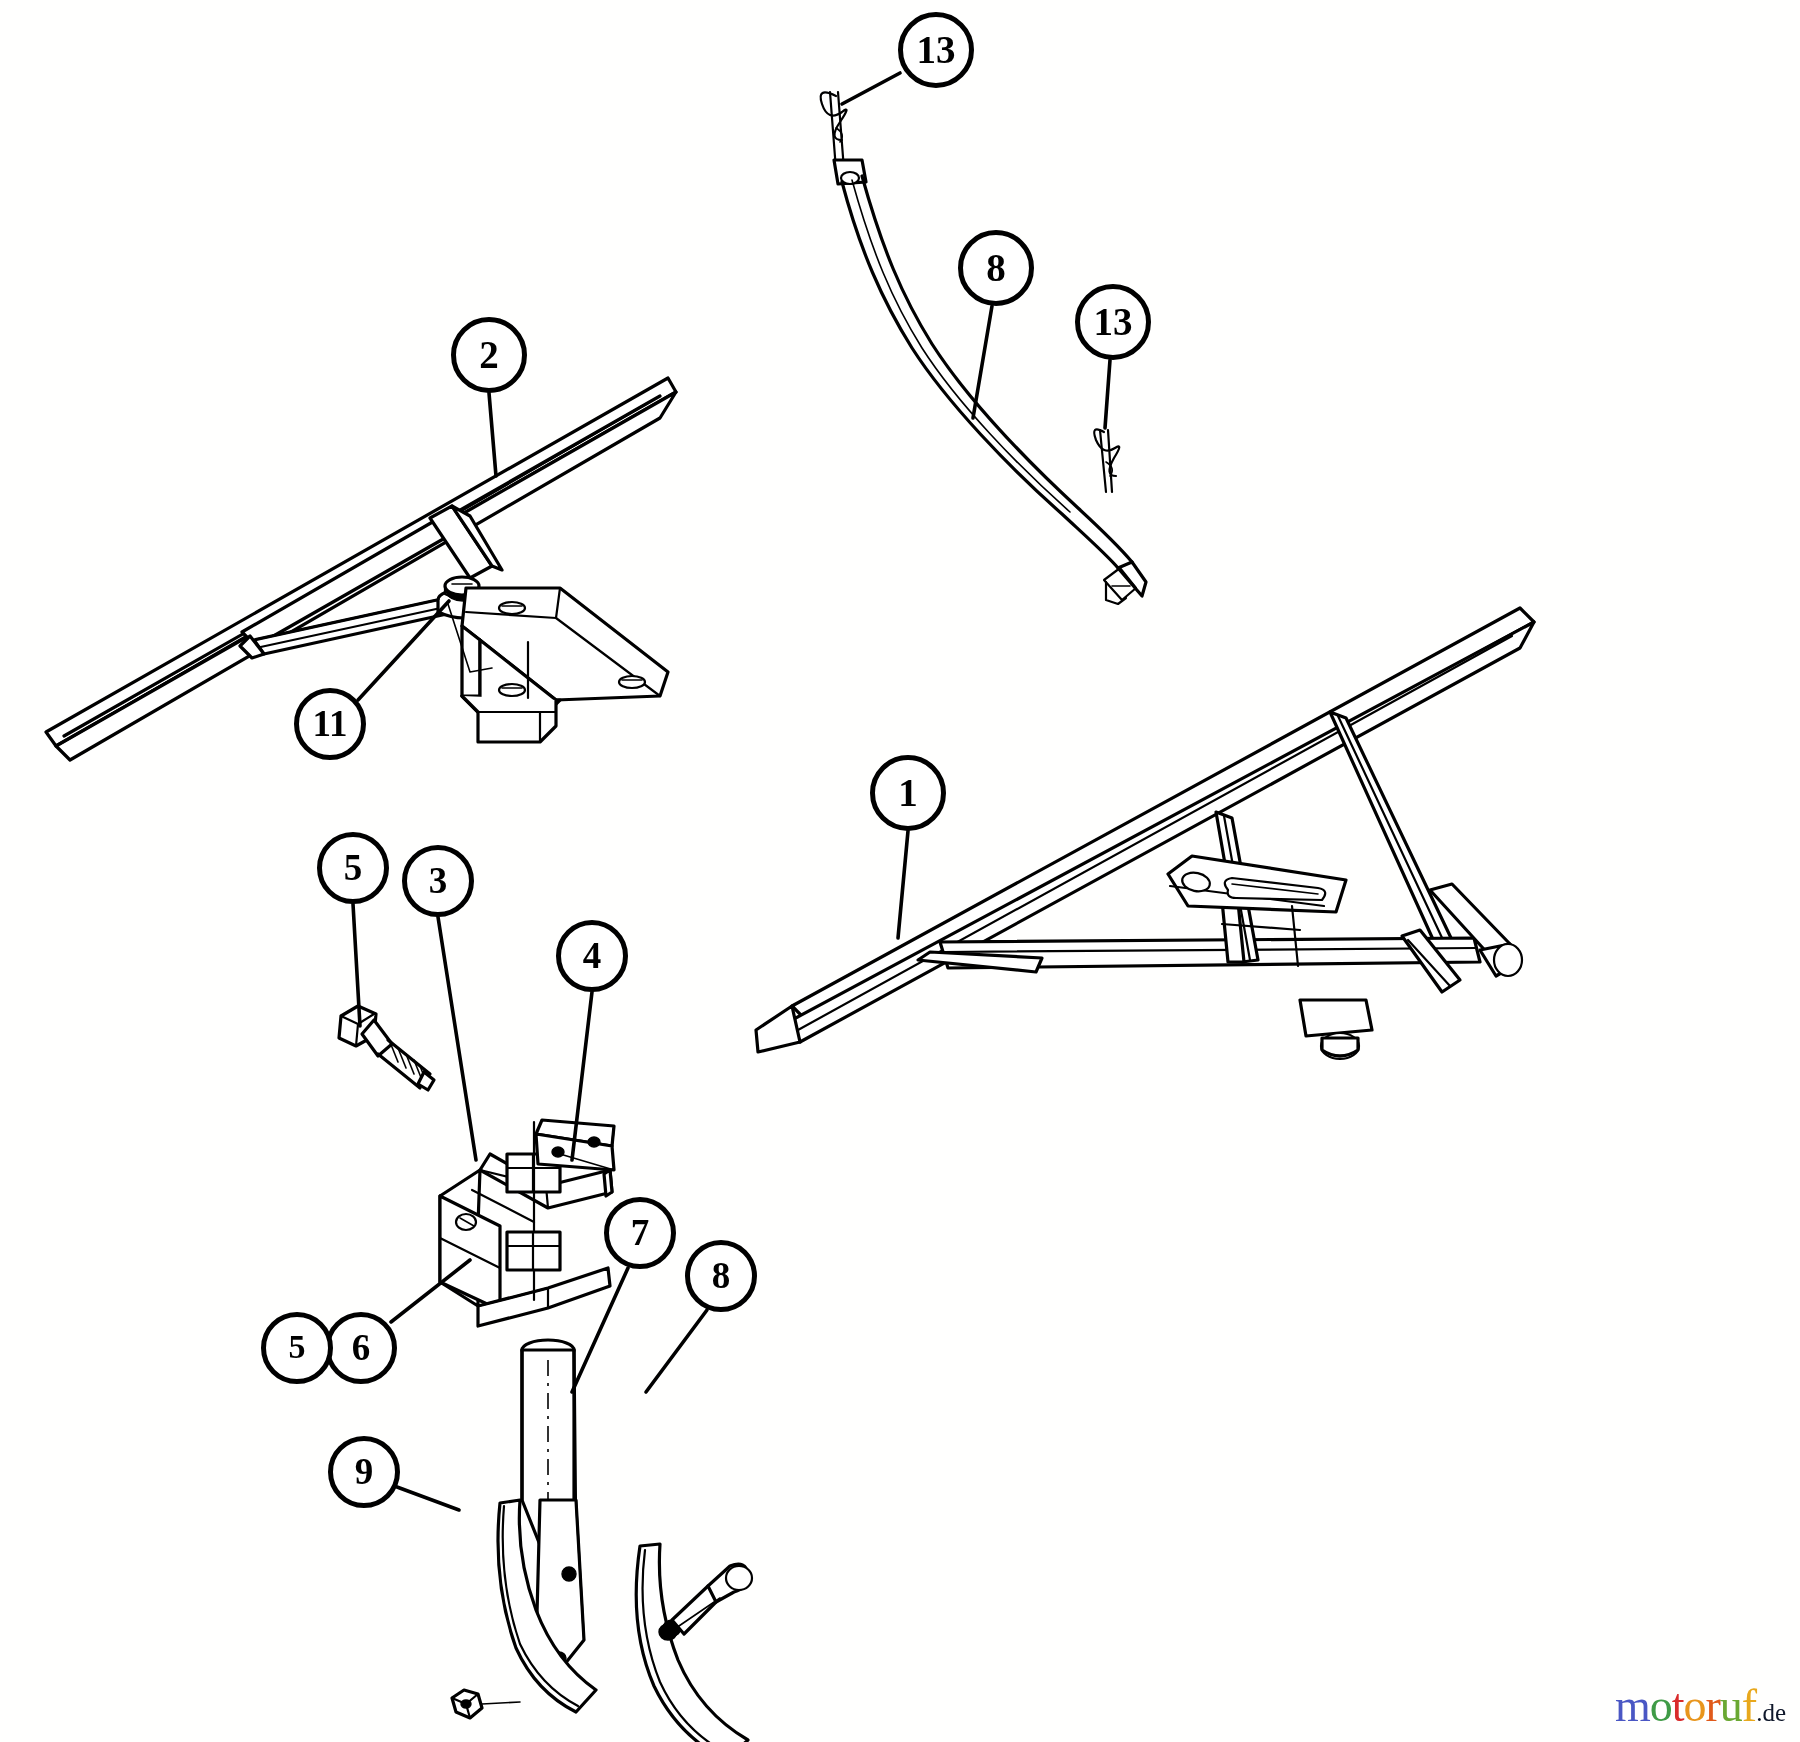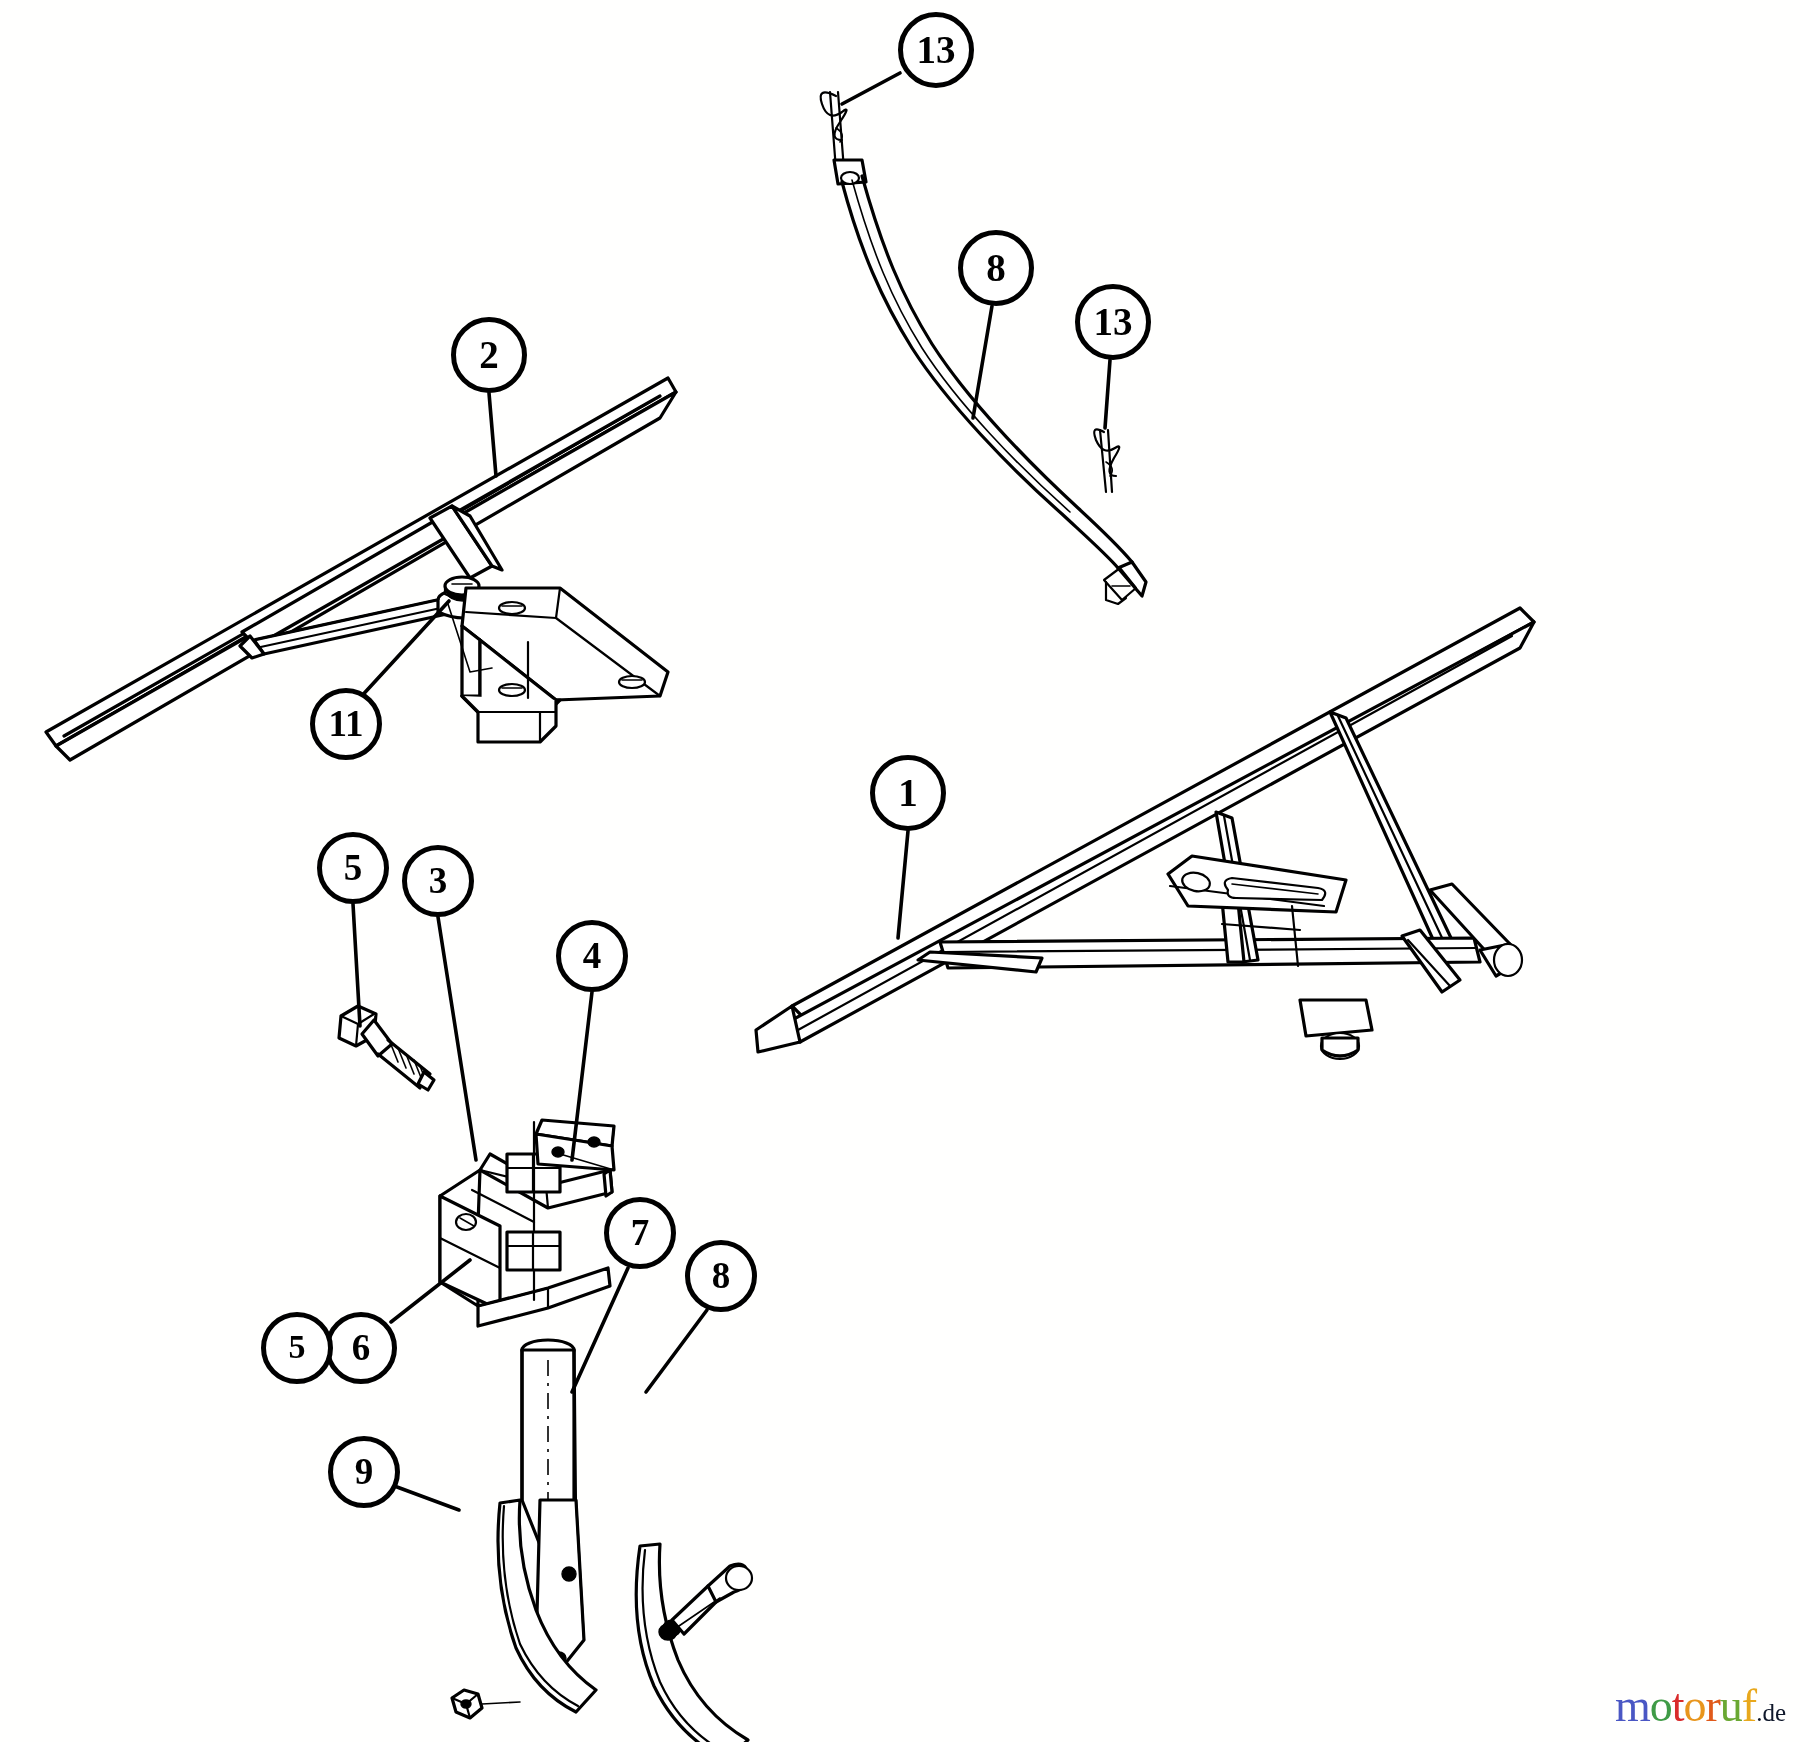--- a/index.html
+++ b/index.html
@@ -366,21 +366,21 @@
   </div>
 
   <div class="callout" style="left:328px; top:1436px; width:72px; height:72px; font-size:37px;">
     <span>9</span>
   </div>
 
   <div class="callout" style="left:261px; top:1312px; width:72px; height:72px; font-size:34px;">
     <span>5</span>
   </div>
 
-  <div class="callout" style="left:310px; top:688px; width:72px; height:72px; font-size:37px;">
+  <div class="callout" style="left:294px; top:688px; width:72px; height:72px; font-size:37px;">
     <span>11</span>
   </div>
 
   <div class="callout" style="left:958px; top:230px; width:76px; height:76px; font-size:39px;">
     <span>8</span>
   </div>
 
   <div class="callout" style="left:898px; top:12px; width:76px; height:76px; font-size:39px;">
     <span>13</span>
   </div>

